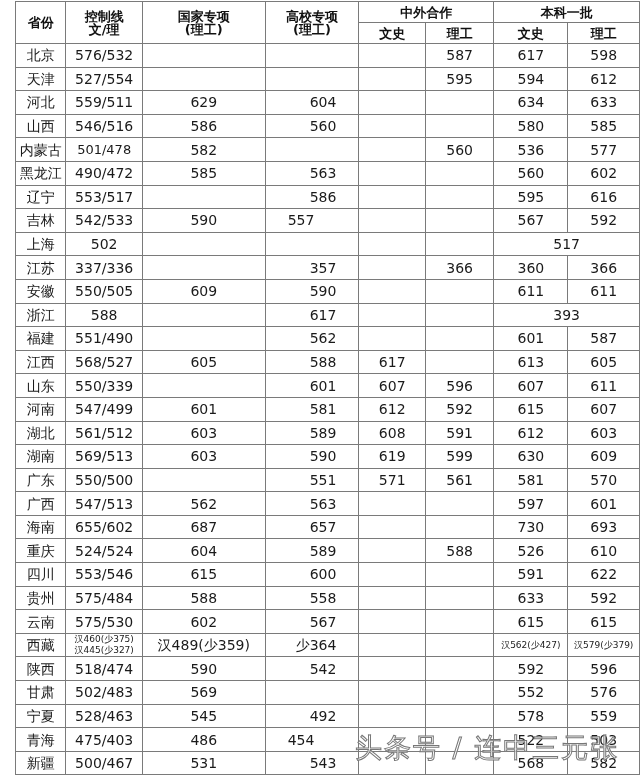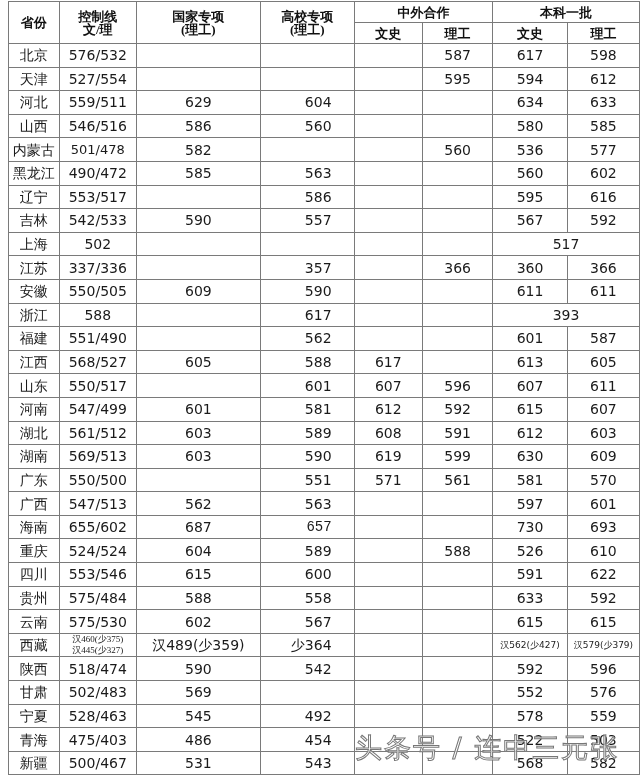--- a/index.html
+++ b/index.html
@@ -1,28 +1,28 @@
 <!DOCTYPE html>
 <html><head>
 <meta charset="utf-8">
 <style>
   html, body { margin: 0; padding: 0; background: #ffffff; }
   body { width: 640px; height: 777px; overflow: hidden; position: relative;
          font-family: "DejaVu Sans", "Liberation Sans", sans-serif; color: #1a1a1a; }
-  table { border-collapse: collapse; position: absolute; left: 8px; top: 1px; table-layout: fixed; }
+  table { border-collapse: collapse; position: absolute; left: 15px; top: 1px; table-layout: fixed; }
   td, th { border: 1px solid #7a7a7a; text-align: center; padding: 0; font-size: 14px;
            line-height: 1; white-space: nowrap; overflow: hidden; }
   th { font-weight: bold; font-size: 13px; color: #111; }
   thead tr { height: 21px; }
   tbody tr { height: 23.6px; }
   td.prov { font-size: 14px; }
   td.small { font-size: 9px; line-height: 11px; }
   td.tiny { font-size: 9px; }
   td.mid { font-size: 13px; }
-  .stack { display: block; font-family: Liberation Serif, serif; }
+  .stack { display: block; }
   .watermark { position: absolute; left: 355px; top: 730px; font-size: 27px; color: rgba(255,255,255,0.7);
                -webkit-text-stroke: 1px #777; letter-spacing: 2px; pointer-events: none; white-space: nowrap; }
 </style>
 </head>
 <body>
 
 <table>
   <colgroup>
     <col style="width:52px">
       <col style="width:80px">
@@ -126,21 +126,21 @@
         <td style="text-align: right; padding-right: 22px;">586</td>
         <td></td>
         <td></td>
         <td>595</td>
         <td>616</td>
       </tr>
       <tr>
         <td class="prov">吉林</td>
         <td>542/533</td>
         <td>590</td>
-        <td style="text-align: right; padding-right: 22px;">557</td>
+        <td style="text-align: center; padding-right: 22px;">557</td>
         <td></td>
         <td></td>
         <td>567</td>
         <td>592</td>
       </tr>
       <tr>
         <td class="prov">上海</td>
         <td>502</td>
         <td></td>
         <td style="text-align: right; padding-right: 22px;"></td>
@@ -192,21 +192,21 @@
         <td>568/527</td>
         <td>605</td>
         <td style="text-align: right; padding-right: 22px;">588</td>
         <td>617</td>
         <td></td>
         <td>613</td>
         <td>605</td>
       </tr>
       <tr>
         <td class="prov">山东</td>
-        <td>550/517</td>
+        <td>550/339</td>
         <td></td>
         <td style="text-align: right; padding-right: 22px;">601</td>
         <td>607</td>
         <td>596</td>
         <td>607</td>
         <td>611</td>
       </tr>
       <tr>
         <td class="prov">河南</td>
         <td>547/499</td>
@@ -254,21 +254,21 @@
         <td style="text-align: right; padding-right: 22px;">563</td>
         <td></td>
         <td></td>
         <td>597</td>
         <td>601</td>
       </tr>
       <tr>
         <td class="prov">海南</td>
         <td>655/602</td>
         <td>687</td>
-        <td style="text-align: right; padding-right: 22px; font-family: Liberation Mono, monospace;">657</td>
+        <td style="text-align: right; padding-right: 22px;">657</td>
         <td></td>
         <td></td>
         <td>730</td>
         <td>693</td>
       </tr>
       <tr>
         <td class="prov">重庆</td>
         <td>524/524</td>
         <td>604</td>
         <td style="text-align: right; padding-right: 22px;">589</td>
@@ -347,21 +347,21 @@
         <td style="text-align: right; padding-right: 22px;">492</td>
         <td></td>
         <td></td>
         <td>578</td>
         <td>559</td>
       </tr>
       <tr>
         <td class="prov">青海</td>
         <td>475/403</td>
         <td>486</td>
-        <td style="text-align: right; padding-right: 22px;">454</td>
+        <td style="padding-right: 22px;">454</td>
         <td></td>
         <td></td>
         <td>522</td>
         <td>503</td>
       </tr>
       <tr>
         <td class="prov">新疆</td>
         <td>500/467</td>
         <td>531</td>
         <td style="text-align: right; padding-right: 22px;">543</td>

